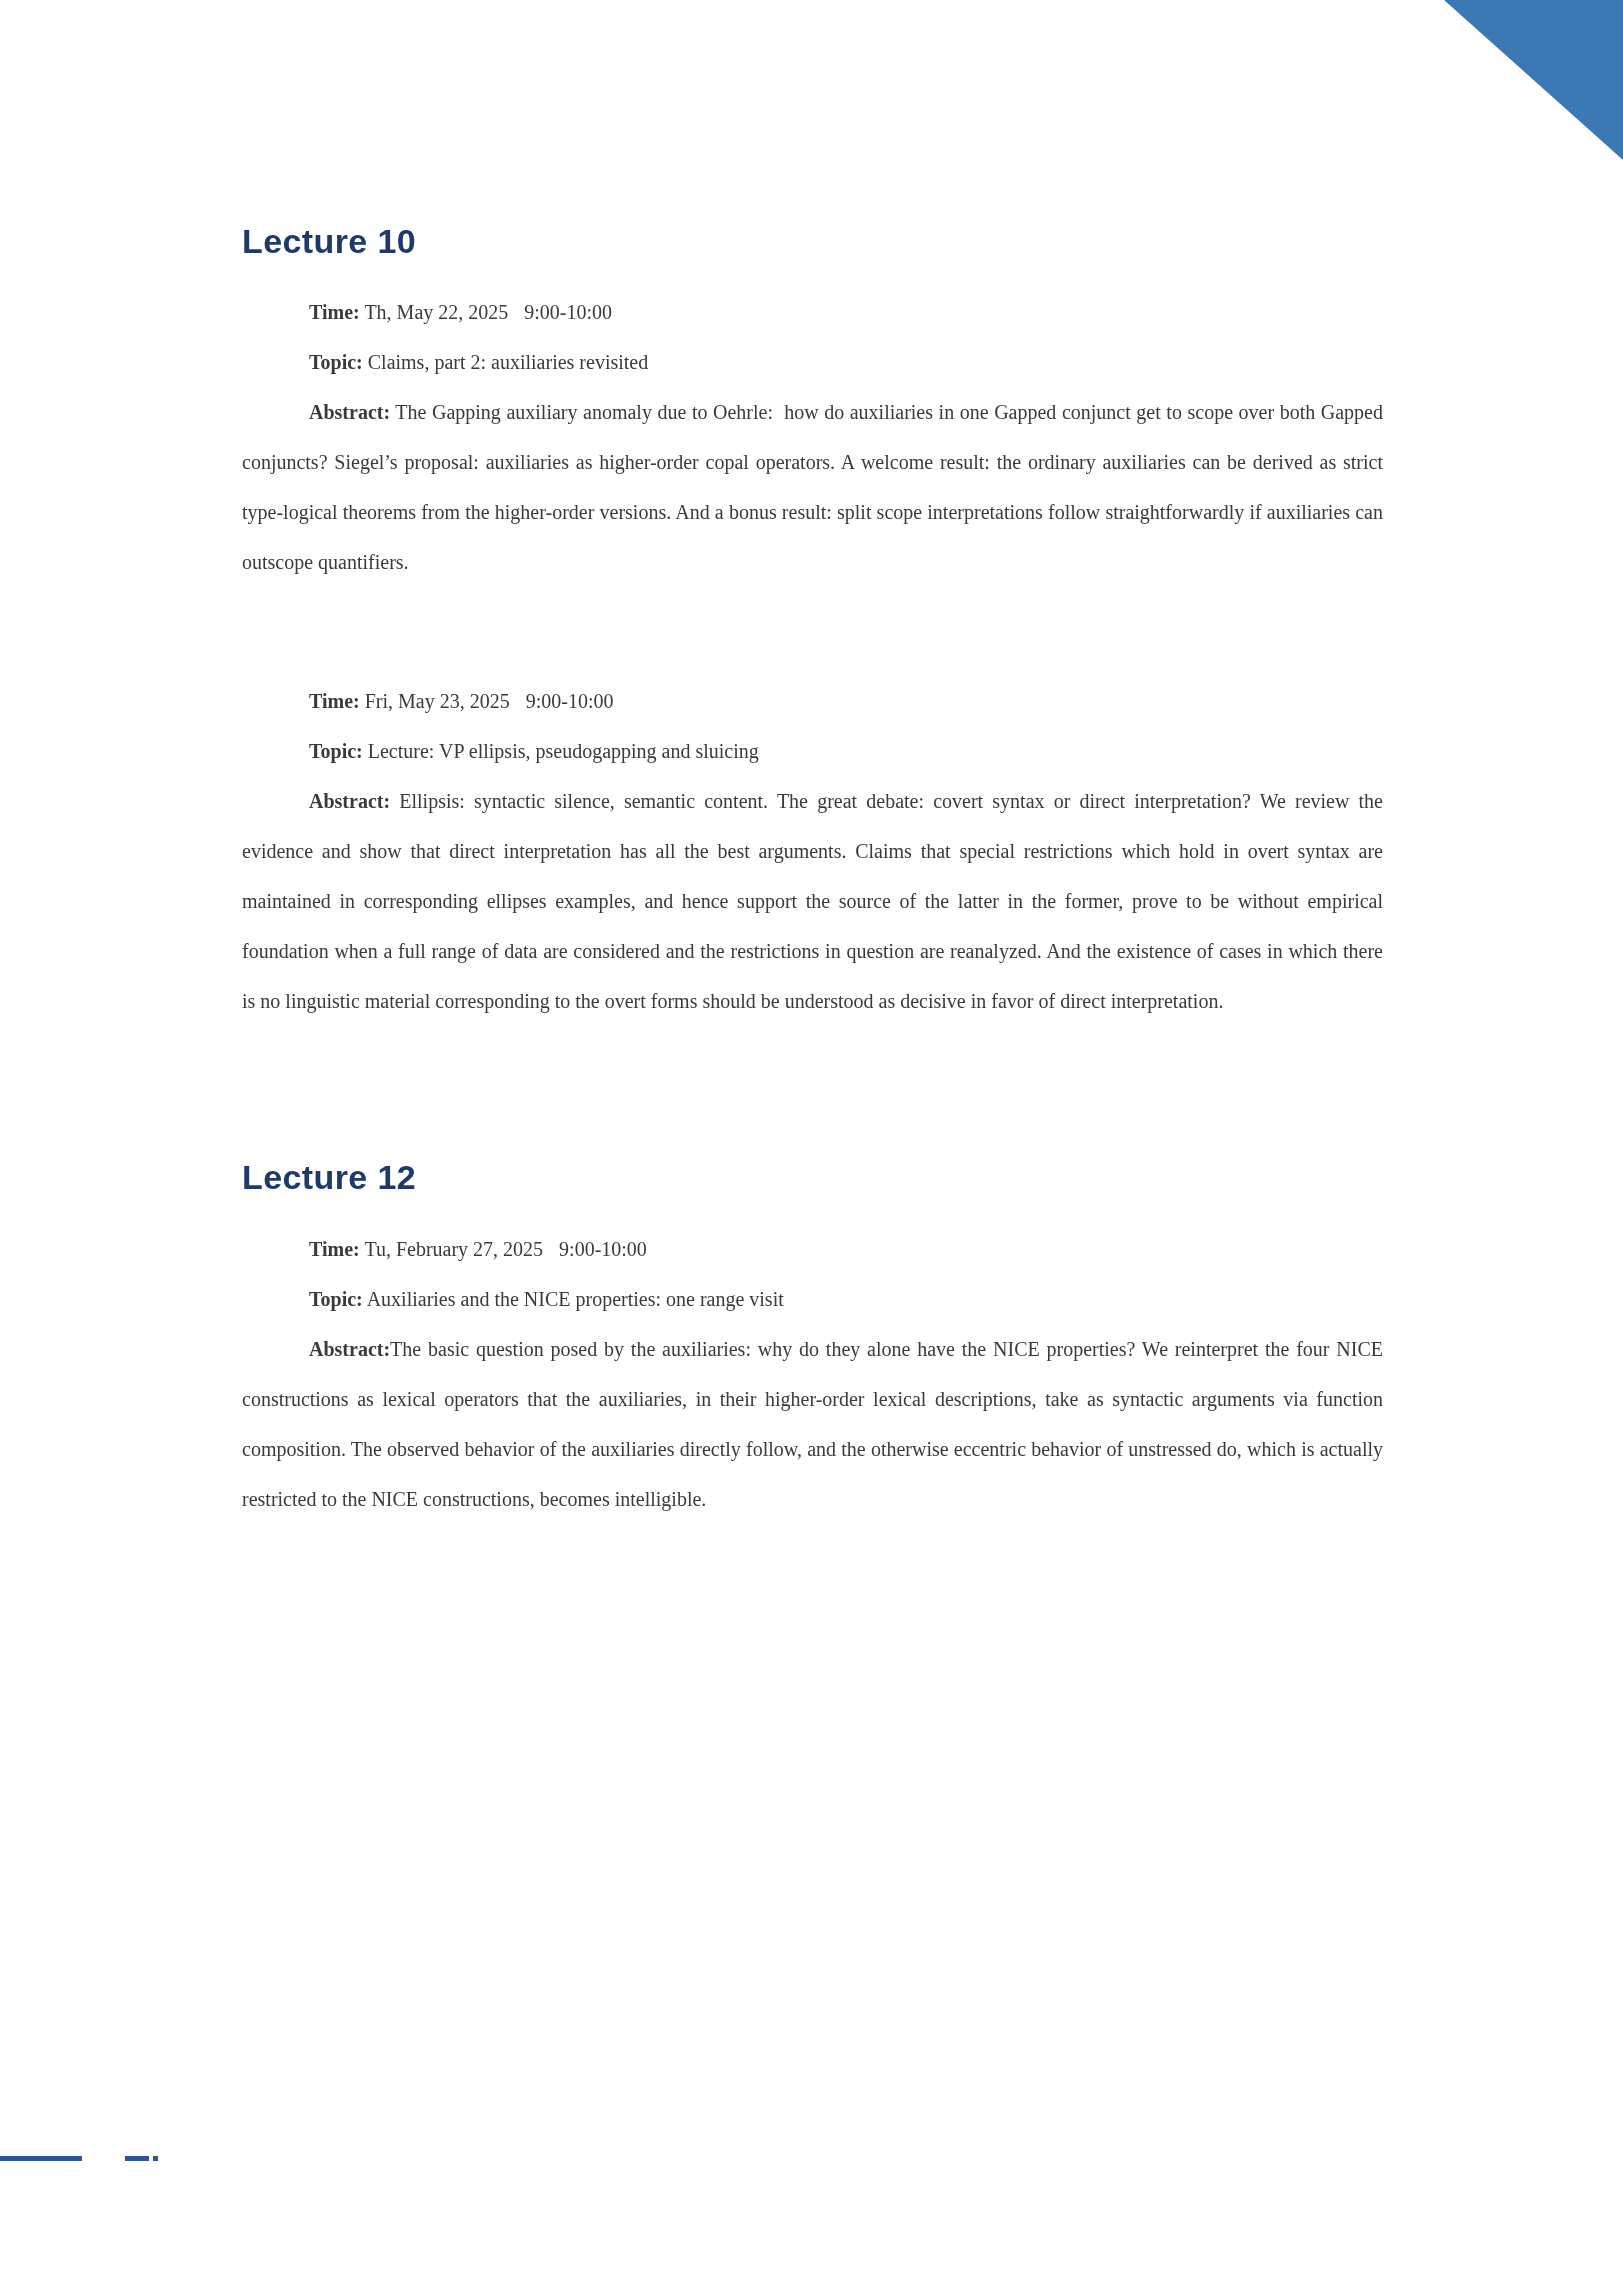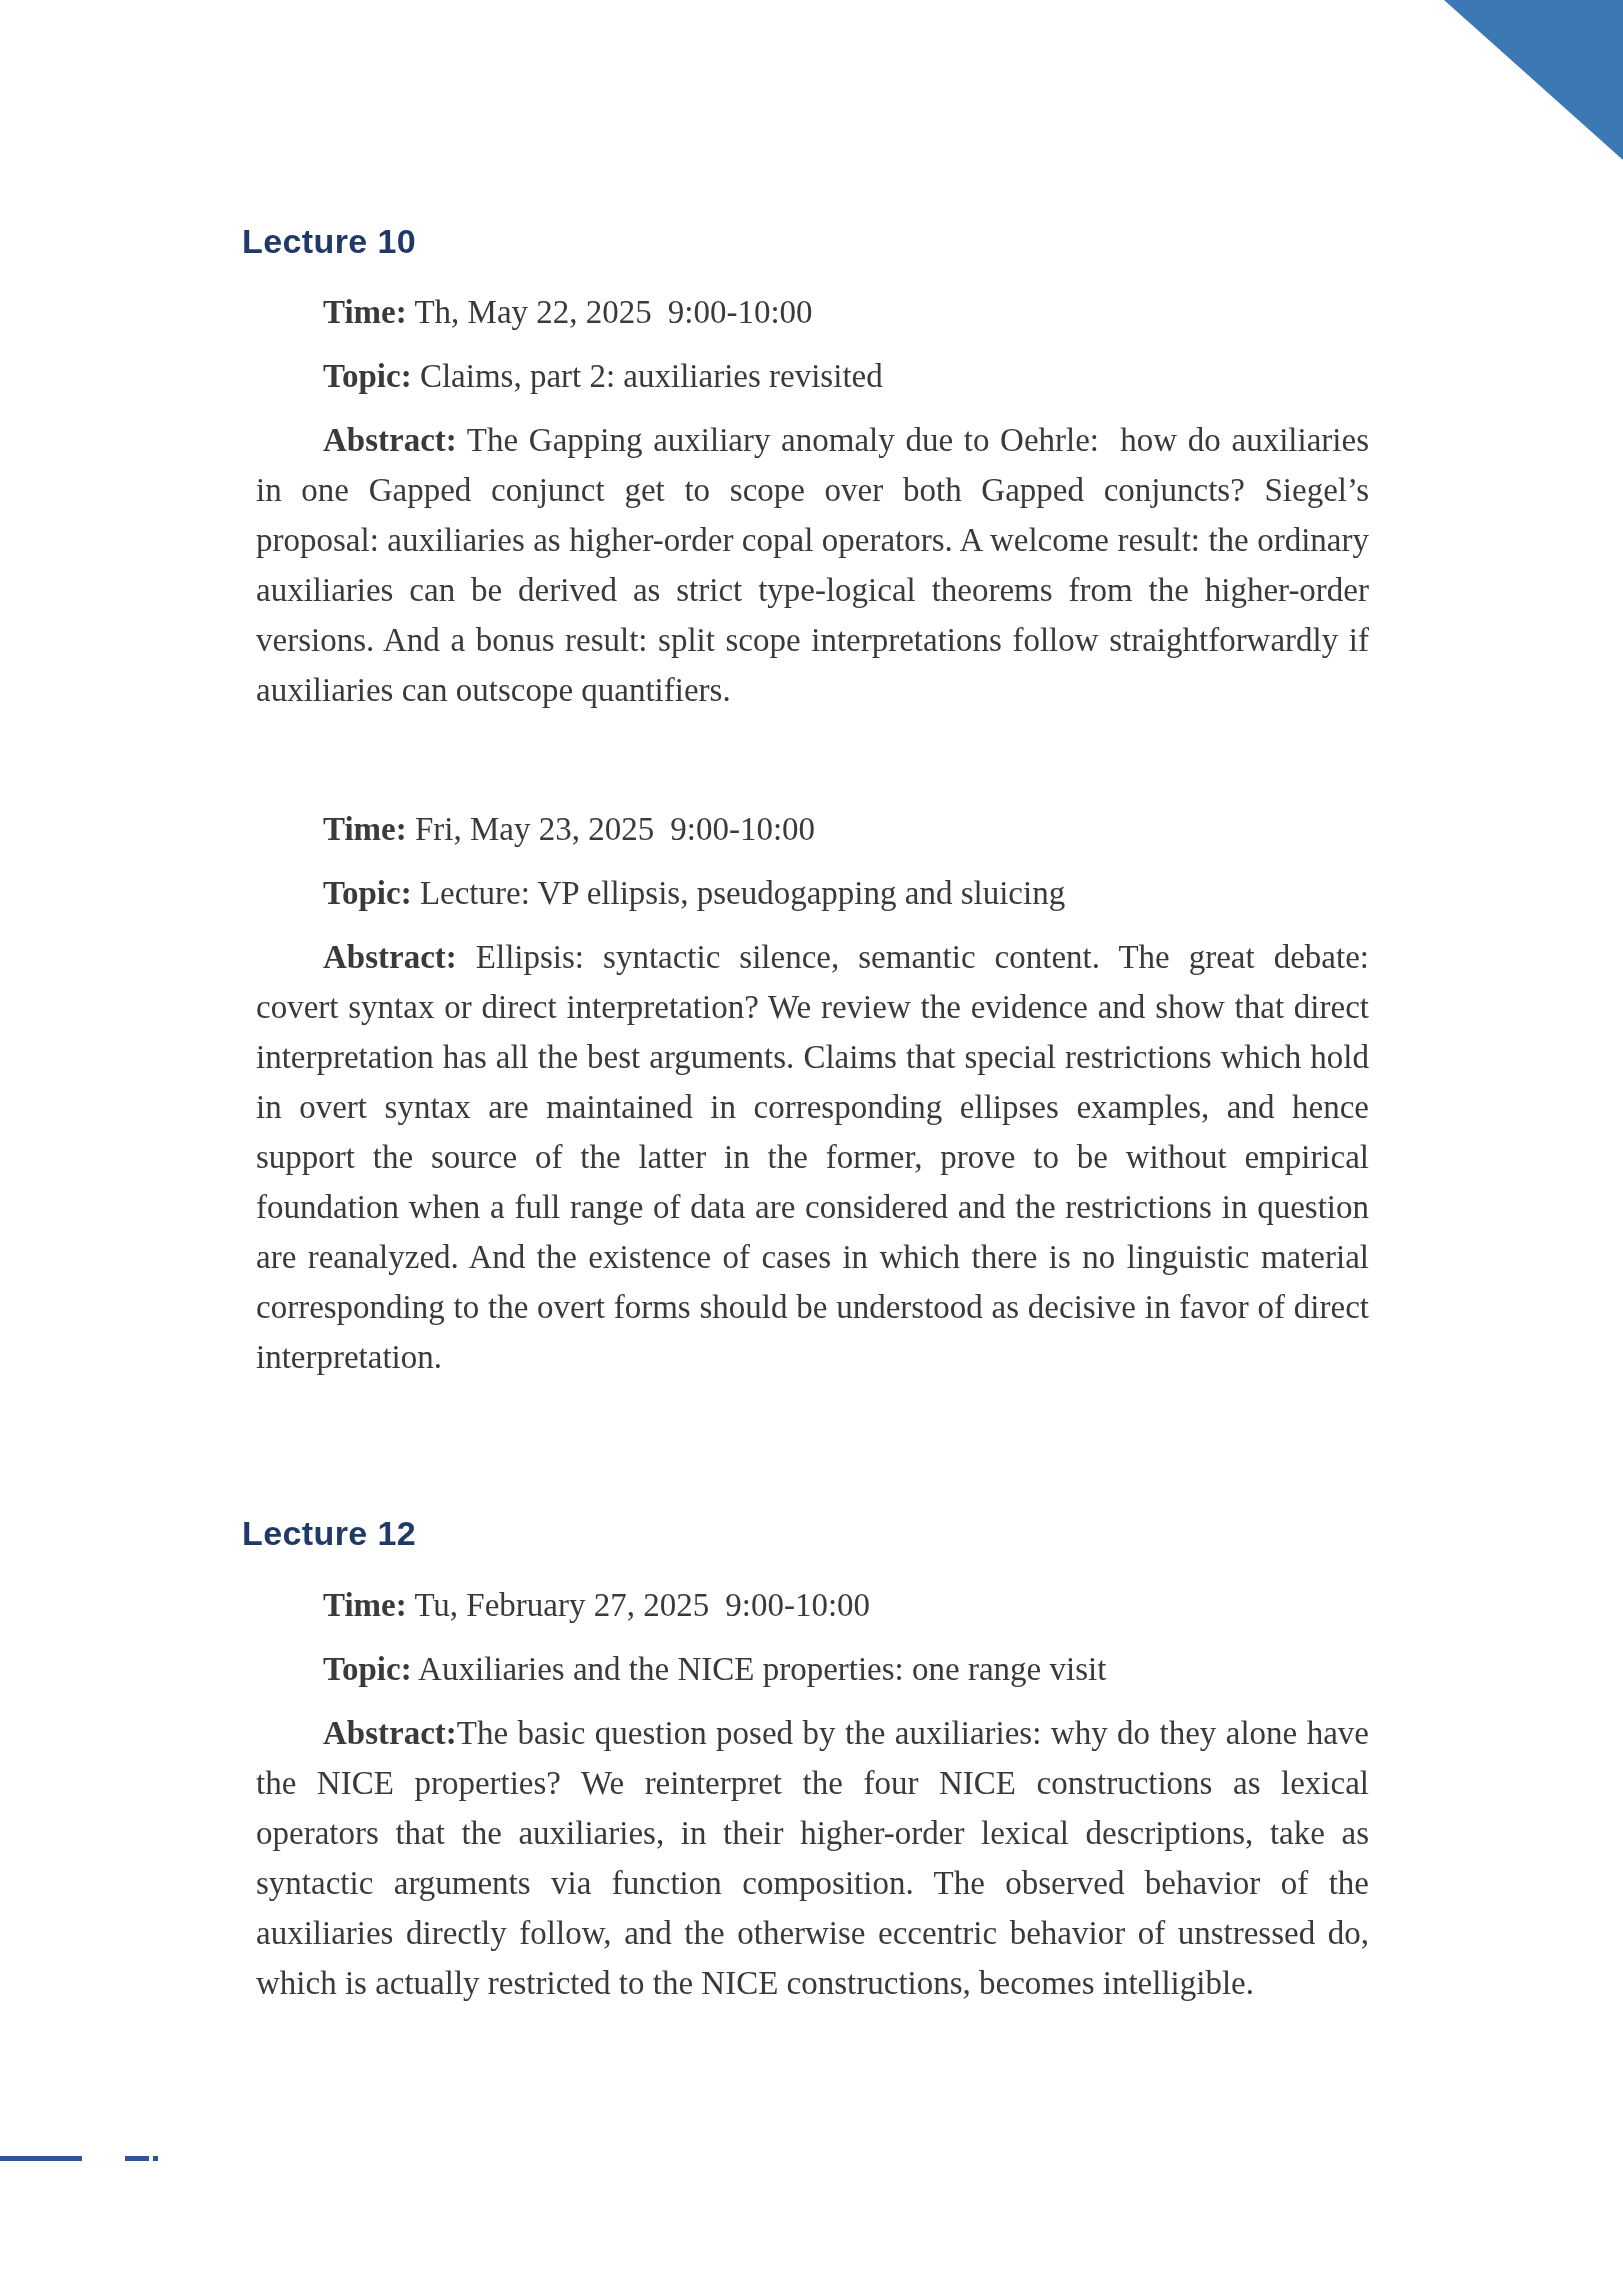--- a/index.html
+++ b/index.html
@@ -29,22 +29,22 @@
   .lecture-title {
     margin: 0 0 27px 0;
     font-family: "Liberation Sans", sans-serif;
     font-weight: bold;
     font-size: 34px;
     line-height: 1.1;
     letter-spacing: 0.4px;
     color: var(--heading, #1f3a68);
   }
   .meta, .abstract {
-    margin: 14px;
-    font-size: 33px;
+    margin: 0;
+    font-size: 20px;
     line-height: 50px;
     color: var(--body_text, #3a3a3a);
     text-indent: 67px;
   }
   .abstract { text-align: justify; }
   .meta b, .abstract b { font-weight: bold; }
   .time-range { margin-left: 16px; }
   .section-2 { margin-top: 89px; }
   .section-3 { margin-top: 133px; }
 

